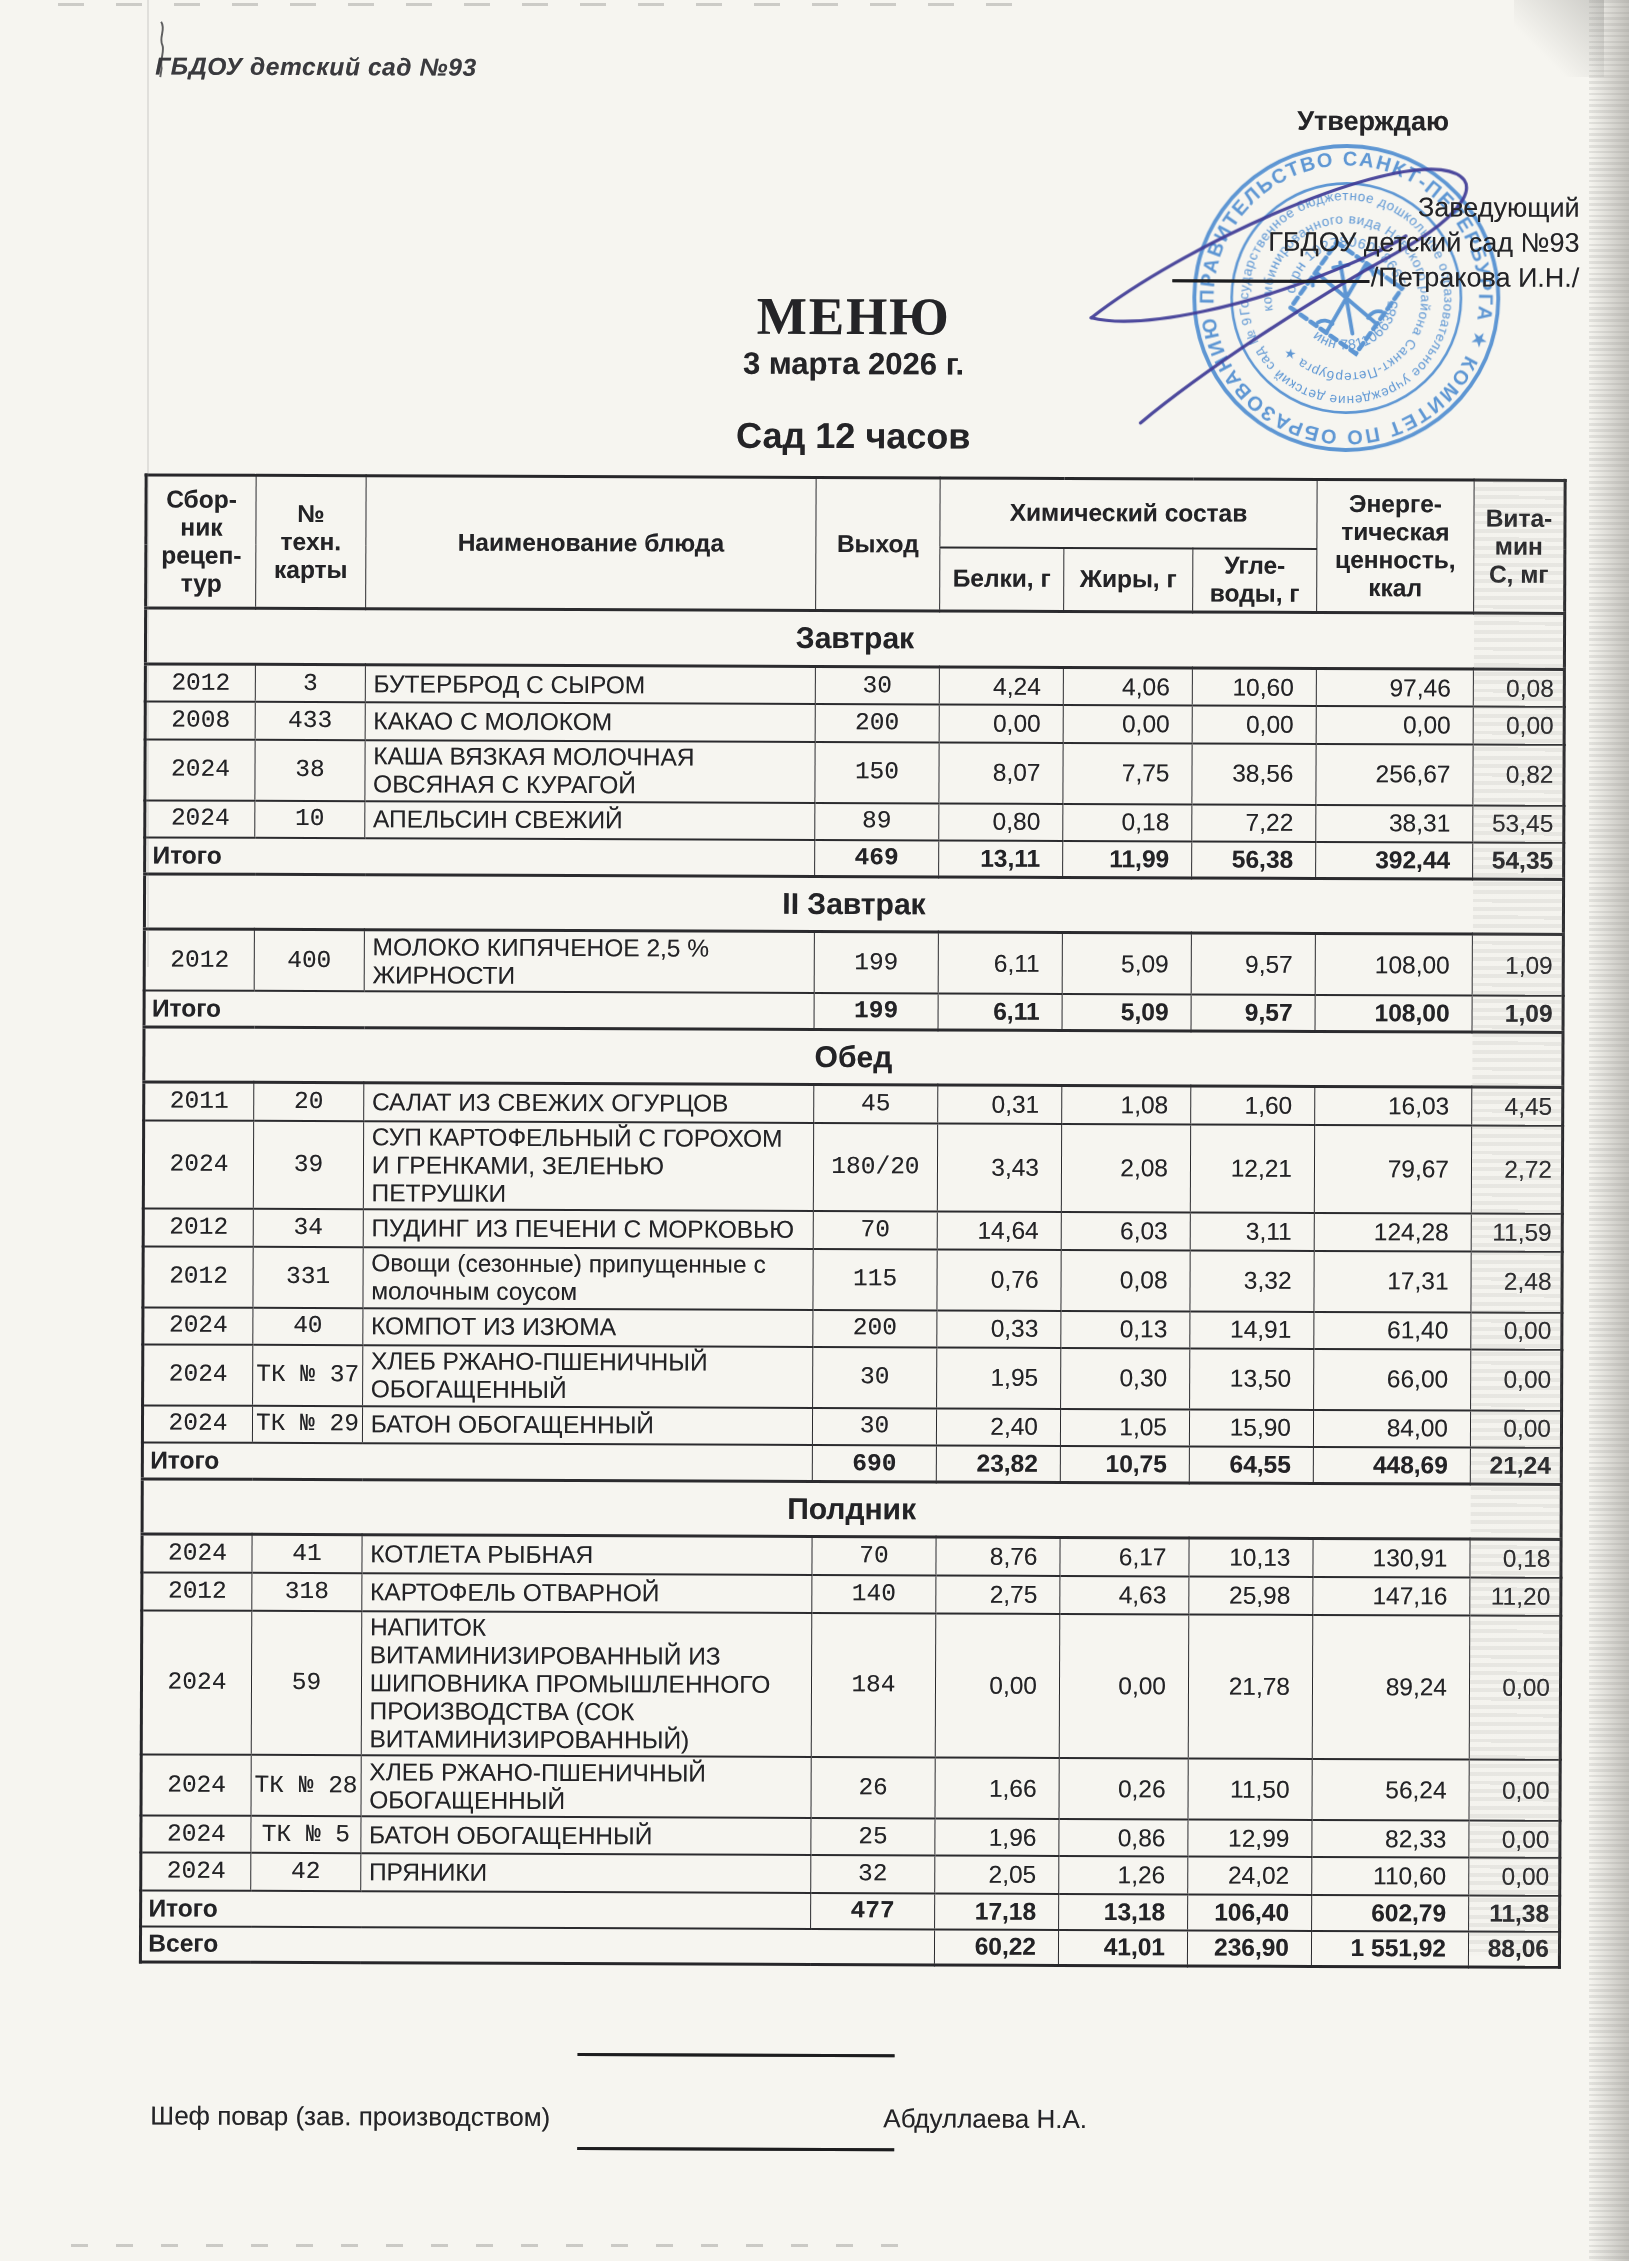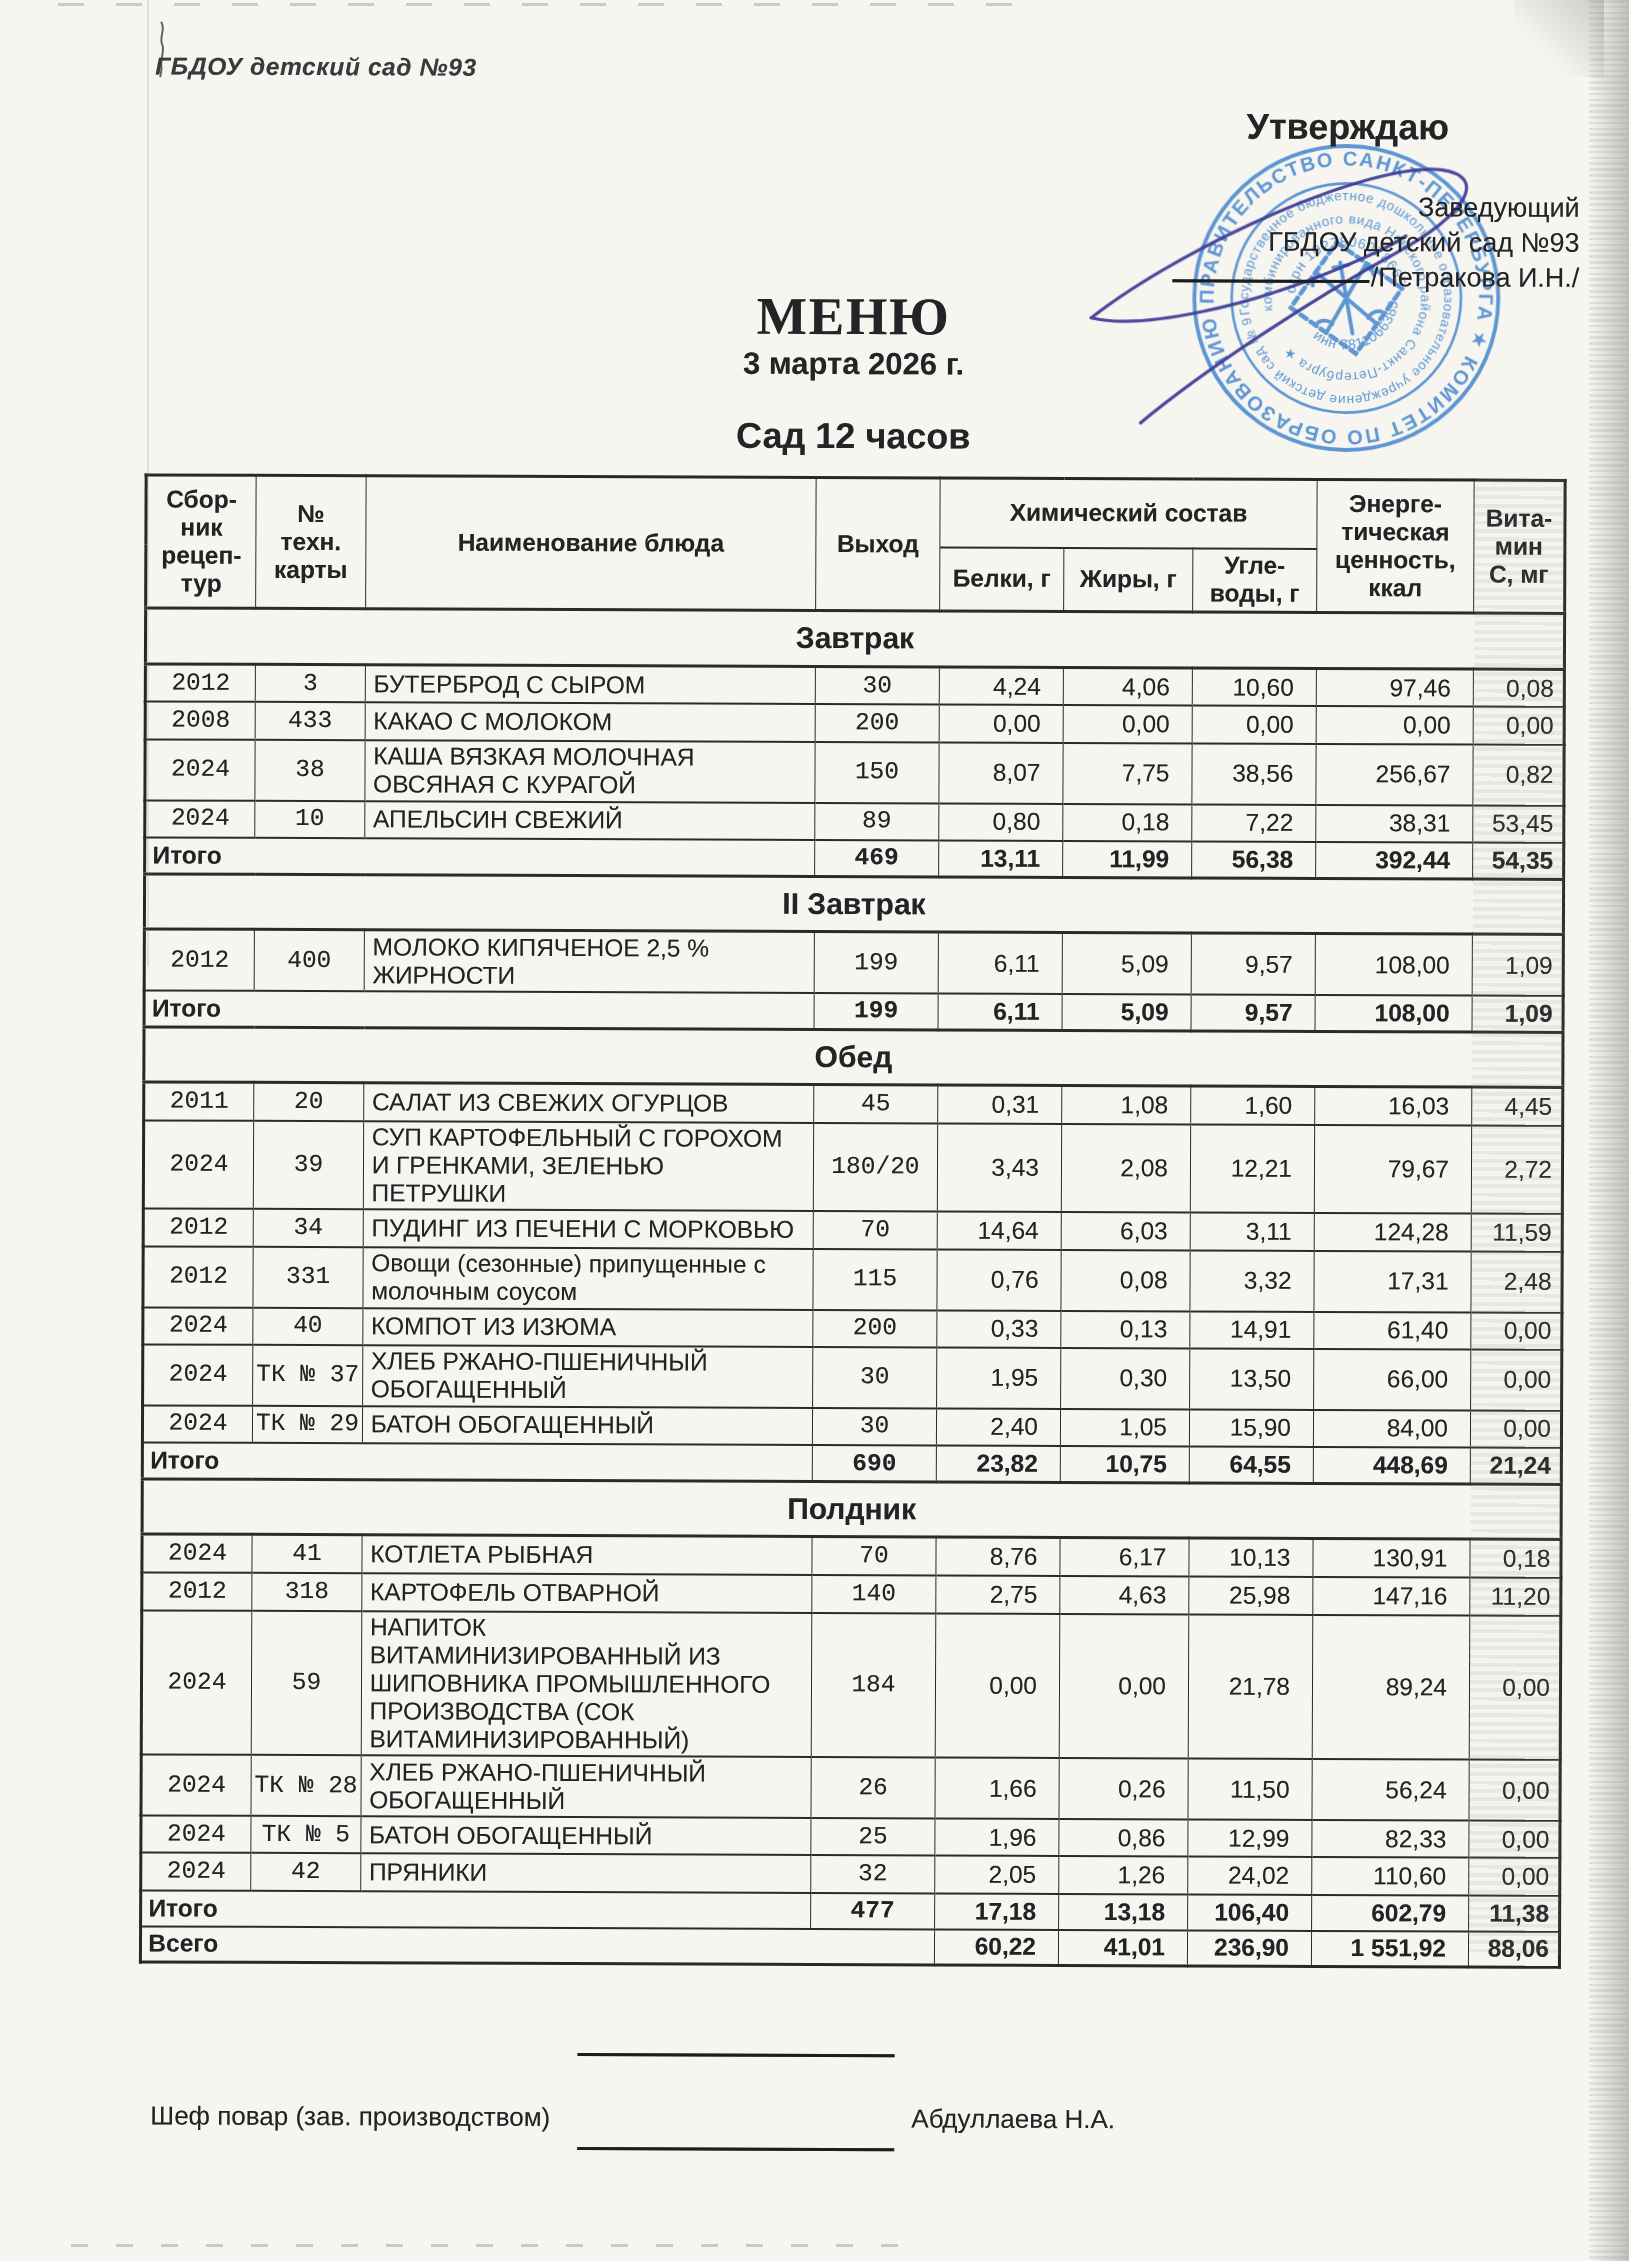--- a/index.html
+++ b/index.html
@@ -3,21 +3,21 @@
 <meta charset="utf-8">
 <style>
   :root { --stamp:#4a8ad0; --ink:#202023; }
   html,body{margin:0;padding:0;}
   body{width:1630px;height:2261px;background:#dddcd7;font-family:"Liberation Sans","DejaVu Sans",sans-serif;}
   .page{position:relative;width:1630px;height:2261px;background:#f6f5f0;overflow:hidden;color:var(--ink);}
   .sheet{position:absolute;inset:0;transform:rotate(0.22deg);transform-origin:50% 40%;}
   .txt{position:absolute;color:#242427;text-shadow:0 0 0.6px rgba(40,40,40,.38);}
 
   .org-line{left:152px;top:55px;font-size:24.5px;font-style:italic;font-weight:600;letter-spacing:0.6px;color:#3a3a3e;}
-  .approve{top:104px;right:184px;font-size:36px;font-weight:bold;}
+  .approve{top:104px;right:184px;font-size:27px;font-weight:bold;}
   .approver{top:188px;right:53px;font-size:27px;line-height:35px;text-align:right;}
   .title-block{left:139px;width:1425px;text-align:center;}
   .doc-title{top:286px;font-family:"Liberation Serif","DejaVu Serif",serif;font-size:53px;font-weight:bold;letter-spacing:1.9px;}
   .doc-date{top:346px;font-size:31px;font-weight:bold;}
   .doc-subtitle{top:415px;font-size:36px;font-weight:bold;}
 
   
   .menu-table{position:absolute;left:143px;top:476px;width:1420px;border-collapse:collapse;table-layout:fixed;
               font-size:24.5px;color:#232326;}
   .menu-table th,.menu-table td{border:1.9px solid #2b2b2e;border-top-width:2.6px;border-bottom-width:2.6px;
@@ -30,21 +30,21 @@
   tr.dish-row td{height:33px;line-height:28px;}
   td.name{text-align:left;padding-left:7.7px;padding-right:5.2px;white-space:pre-line;}
   td.ctr{text-align:center;font-family:Liberation Mono, monospace;}
   td.nowrap{white-space:nowrap;}
   td.num{text-align:right;padding-right:22px;}
   td.num.last{padding-right:9px;}
   tr.total-row td{height:31px;font-weight:bold;}
   td.total-label{text-align:left;padding-left:6.4px;}
 
   .footer-label{left:155px;top:2103px;font-size:26px;}
-  .signer-name{left:916px;top:2103px;font-size:26px;}
+  .signer-name{left:888px;top:2103px;font-size:26px;}
   .hline{position:absolute;background:#1d1d1f;height:2.6px;box-shadow:0 0 0.6px rgba(0,0,0,.5);}
   .footer-topline{left:582px;top:2054px;width:317px;}
   .footer-underline{left:582px;top:2148px;width:317px;}
   .sig-underline{left:1170px;top:278px;width:197px;}
 
   
   .stamp{position:absolute;left:1183px;top:135px;width:322px;height:322px;opacity:.88;filter:blur(0.4px);}
   .stamp-text{fill:var(--stamp);}
   .stamp-stroke{stroke:var(--stamp);fill:none;}
   .signature{position:absolute;left:1032px;top:148px;width:516px;height:322px;filter:blur(0.2px);}

